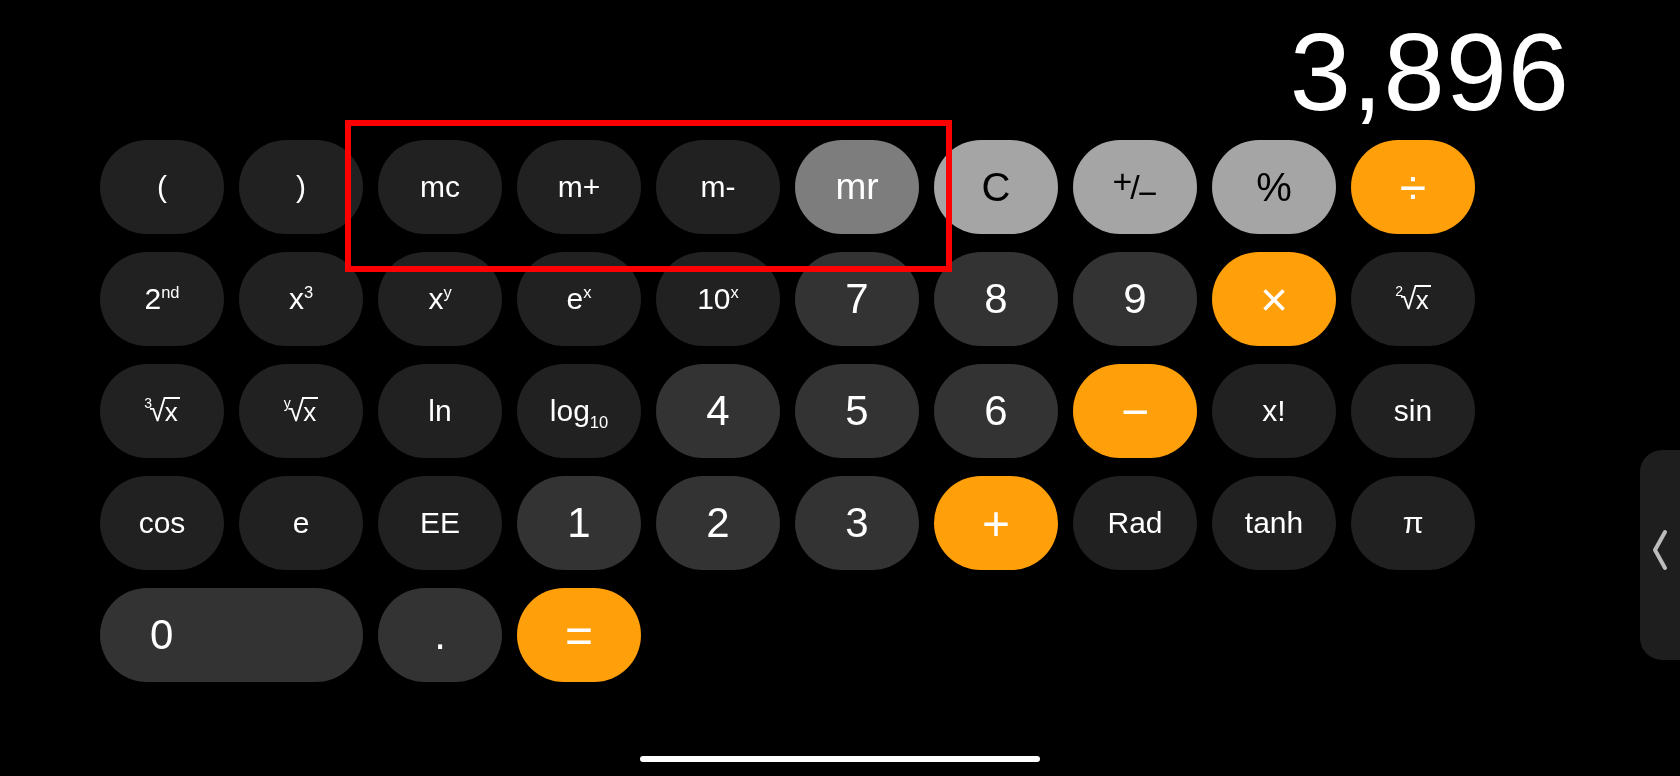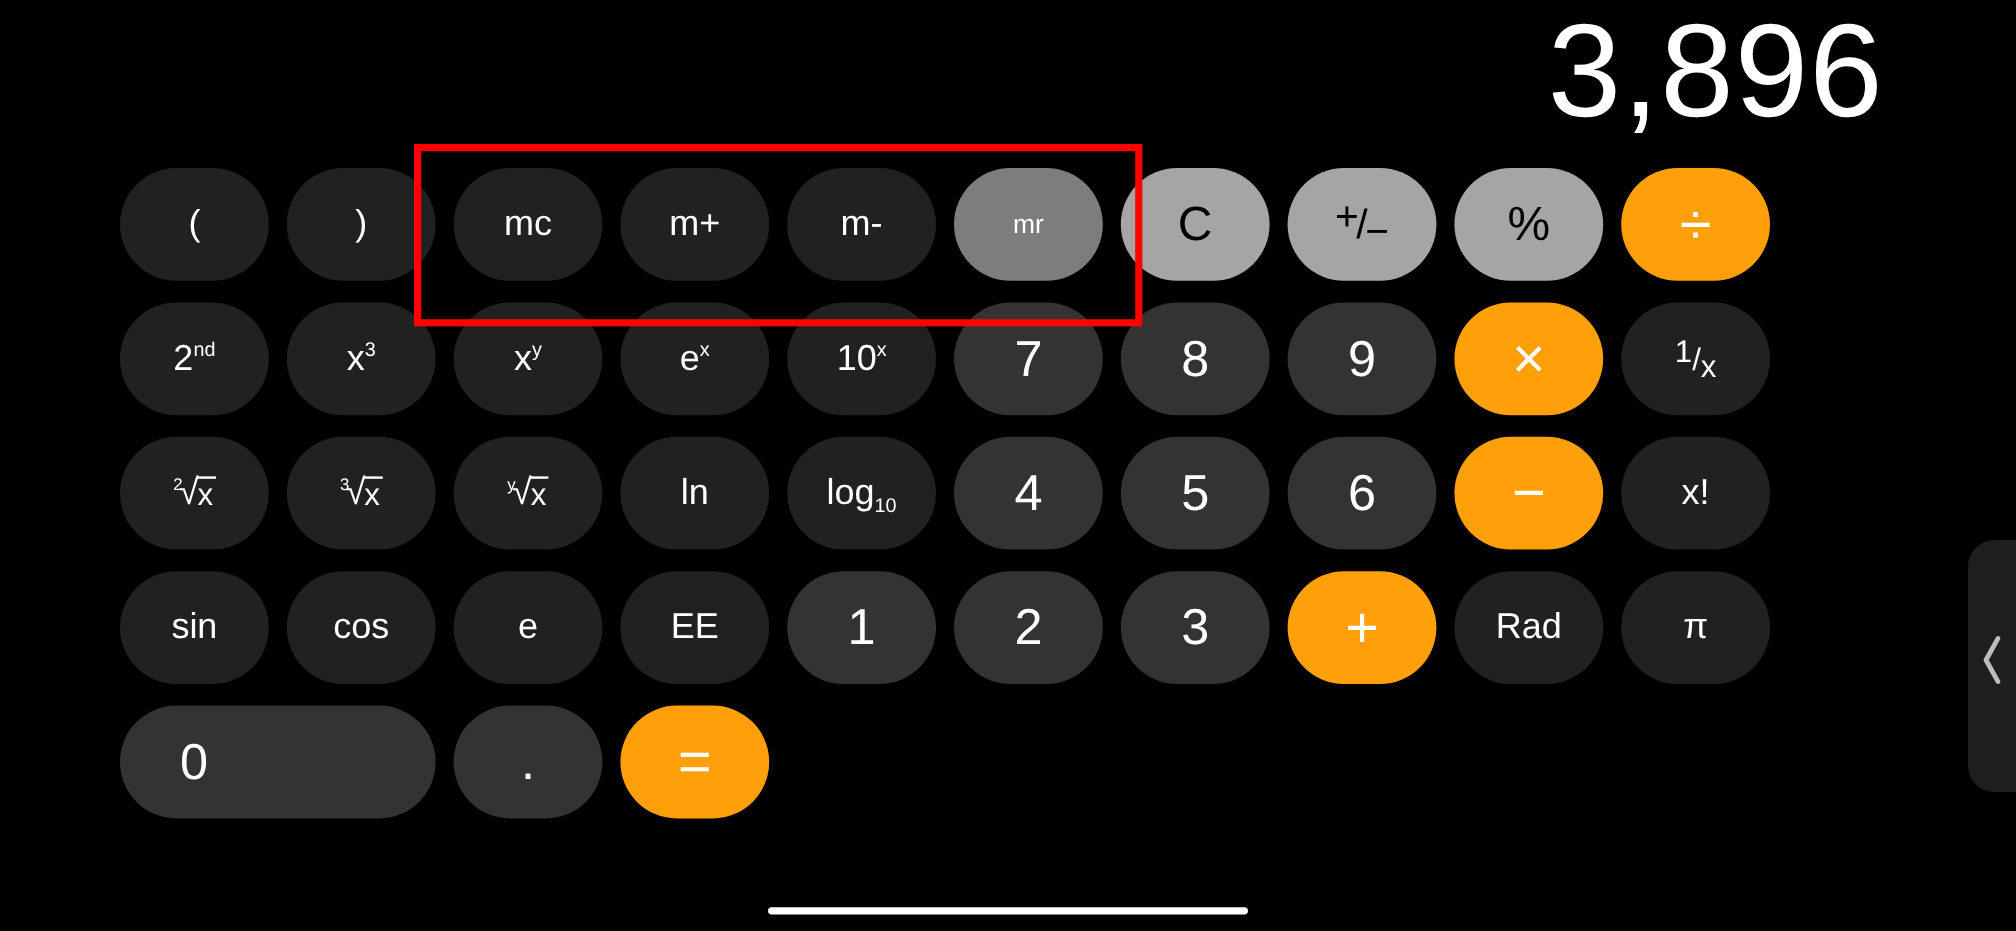--- a/index.html
+++ b/index.html
@@ -1,36 +1,36 @@
 <!DOCTYPE html>
 <html><head>
 <meta charset="utf-8">
 <style>
   html,body{margin:0;padding:0;background:#000;width:1680px;height:776px;overflow:hidden;
     font-family:-apple-system,BlinkMacSystemFont,"Helvetica Neue",Arial,sans-serif;
     -webkit-font-smoothing:antialiased;}
   .calc{position:relative;width:1680px;height:776px;}
 
   
-  .display{position:absolute;top:0;right:110px;width:1300px;height:120px;
+  .display{position:absolute;top:12px;right:110px;width:1300px;height:120px;
     color:#fff;font-size:110px;font-weight:300;text-align:right;line-height:120px;
     letter-spacing:1px;}
 
   
   .grid{position:absolute;left:100px;top:140px;width:1375px;
     display:grid;grid-template-columns:repeat(10,124px);grid-auto-rows:94px;
     column-gap:15px;row-gap:18px;}
 
   .btn{border:none;border-radius:47px;cursor:pointer;display:flex;
     align-items:center;justify-content:center;font-family:inherit;
     color:#fff;font-size:34px;font-weight:400;padding:0;}
 
   
   .dark{background:#212121;color:#fff;font-size:30px;}
-  .darkhl{background:#7d7d7d;color:#fff;font-size:22px;}   
+  .darkhl{background:#7d7d7d;color:#fff;font-size:37px;}   
   .num{background:#333333;color:#fff;font-size:42px;font-weight:400;}
   .light{background:#a5a5a5;color:#000;font-size:40px;font-weight:500;}
   .op{background:#ff9f0a;color:#fff;font-size:48px;font-weight:500;}
 
   .wide{grid-column:span 2;justify-content:flex-start;padding-left:50px;}
 
   
   .sup{font-size:0.55em;vertical-align:super;line-height:0;}
   .sub{font-size:0.55em;vertical-align:sub;line-height:0;}
   .root{position:relative;display:inline-flex;align-items:center;}
@@ -101,25 +101,20 @@
       <span>
         <span>10</span><span class="sup">x</span>
       </span>
     </button>
     <button class="btn num">7</button>
     <button class="btn num">8</button>
     <button class="btn num">9</button>
     <button class="btn op">×</button>
 
     <button class="btn dark">
-      <span class="frac">
-        <span style="position:relative;top:-6px;">1</span>/<span style="position:relative;top:6px;">x</span>
-      </span>
-    </button>
-    <button class="btn dark">
       <span class="root">
         <span class="idx">2</span>
         <span class="rad">√</span>
           <span class="bar">x</span>
       </span>
     </button>
     <button class="btn dark">
       <span class="root">
         <span class="idx">3</span>
         <span class="rad">√</span>
@@ -148,20 +143,21 @@
     <button class="btn dark">sin</button>
     <button class="btn dark">cos</button>
     <button class="btn dark">e</button>
     <button class="btn dark">EE</button>
     <button class="btn num">1</button>
     <button class="btn num">2</button>
     <button class="btn num">3</button>
     <button class="btn op">+</button>
 
     <button class="btn dark">Rad</button>
+    <button class="btn dark">tanh</button>
     <button class="btn dark">π</button>
     <button class="btn num wide">0</button>
     <button class="btn num">.</button>
     <button class="btn op">=</button>
   </div>
 
   <div class="highlight-box" style="left:345px;top:120px;width:595px;height:140px;"></div>
 
   <div class="side-handle">
     <span>

